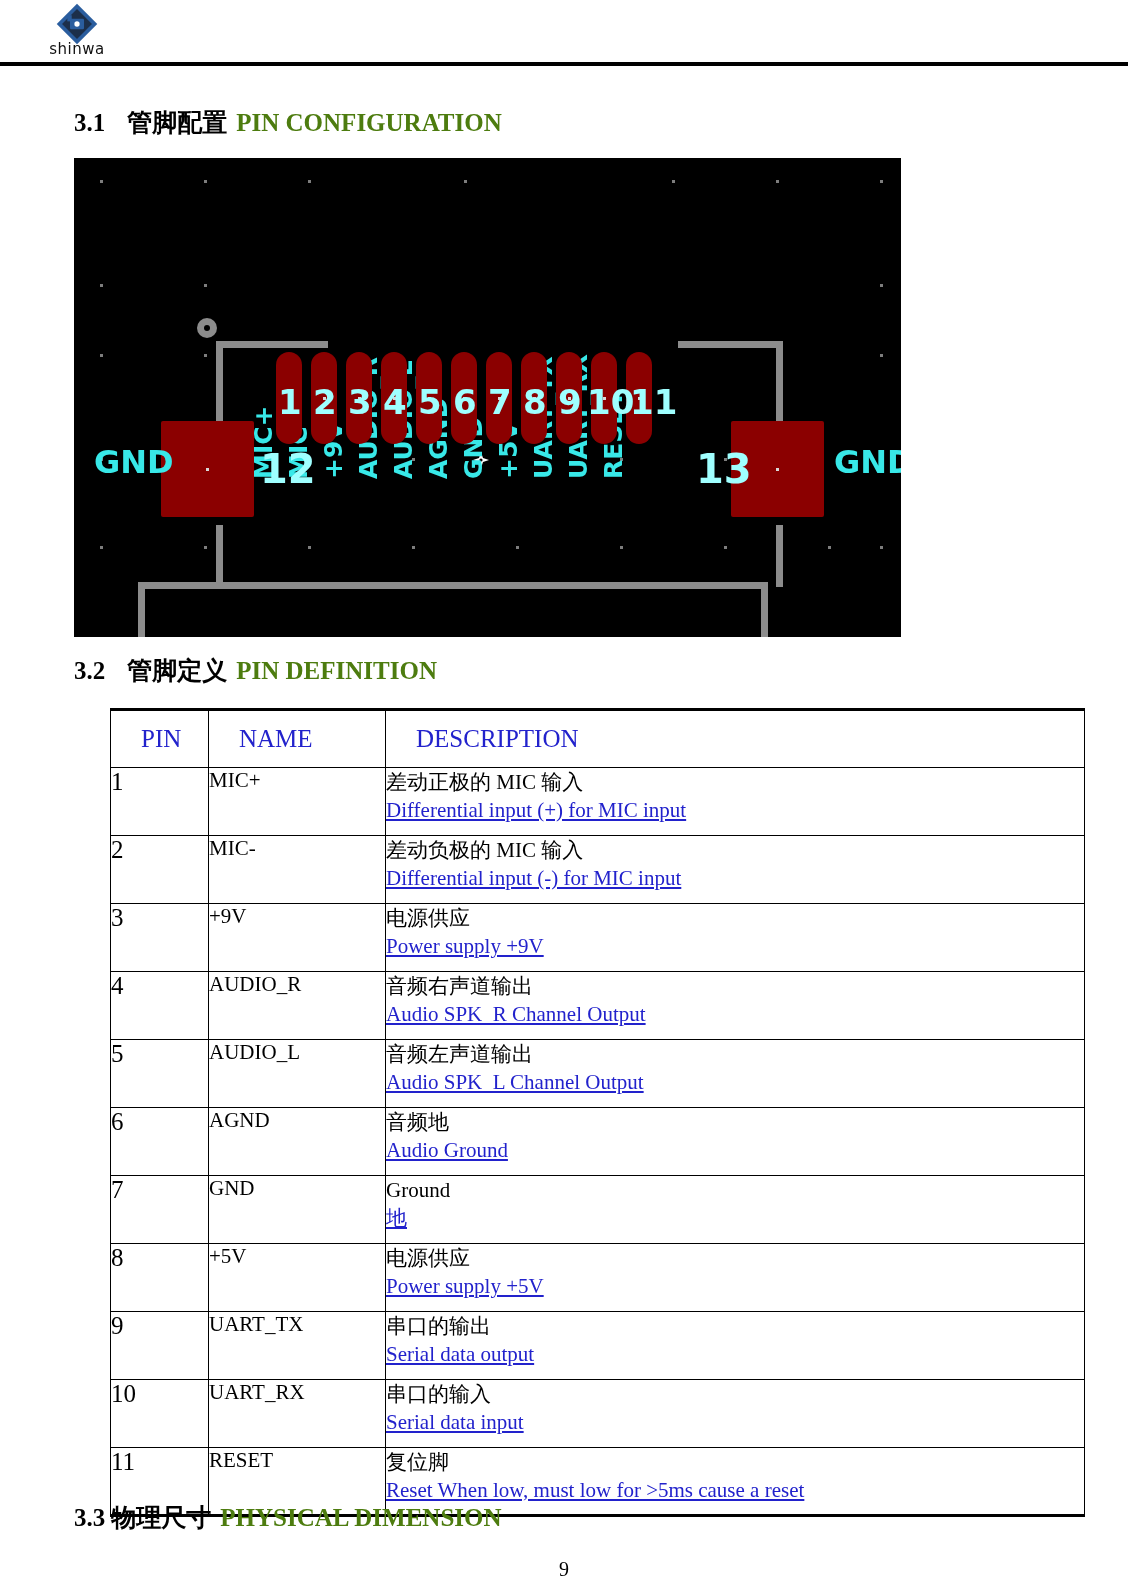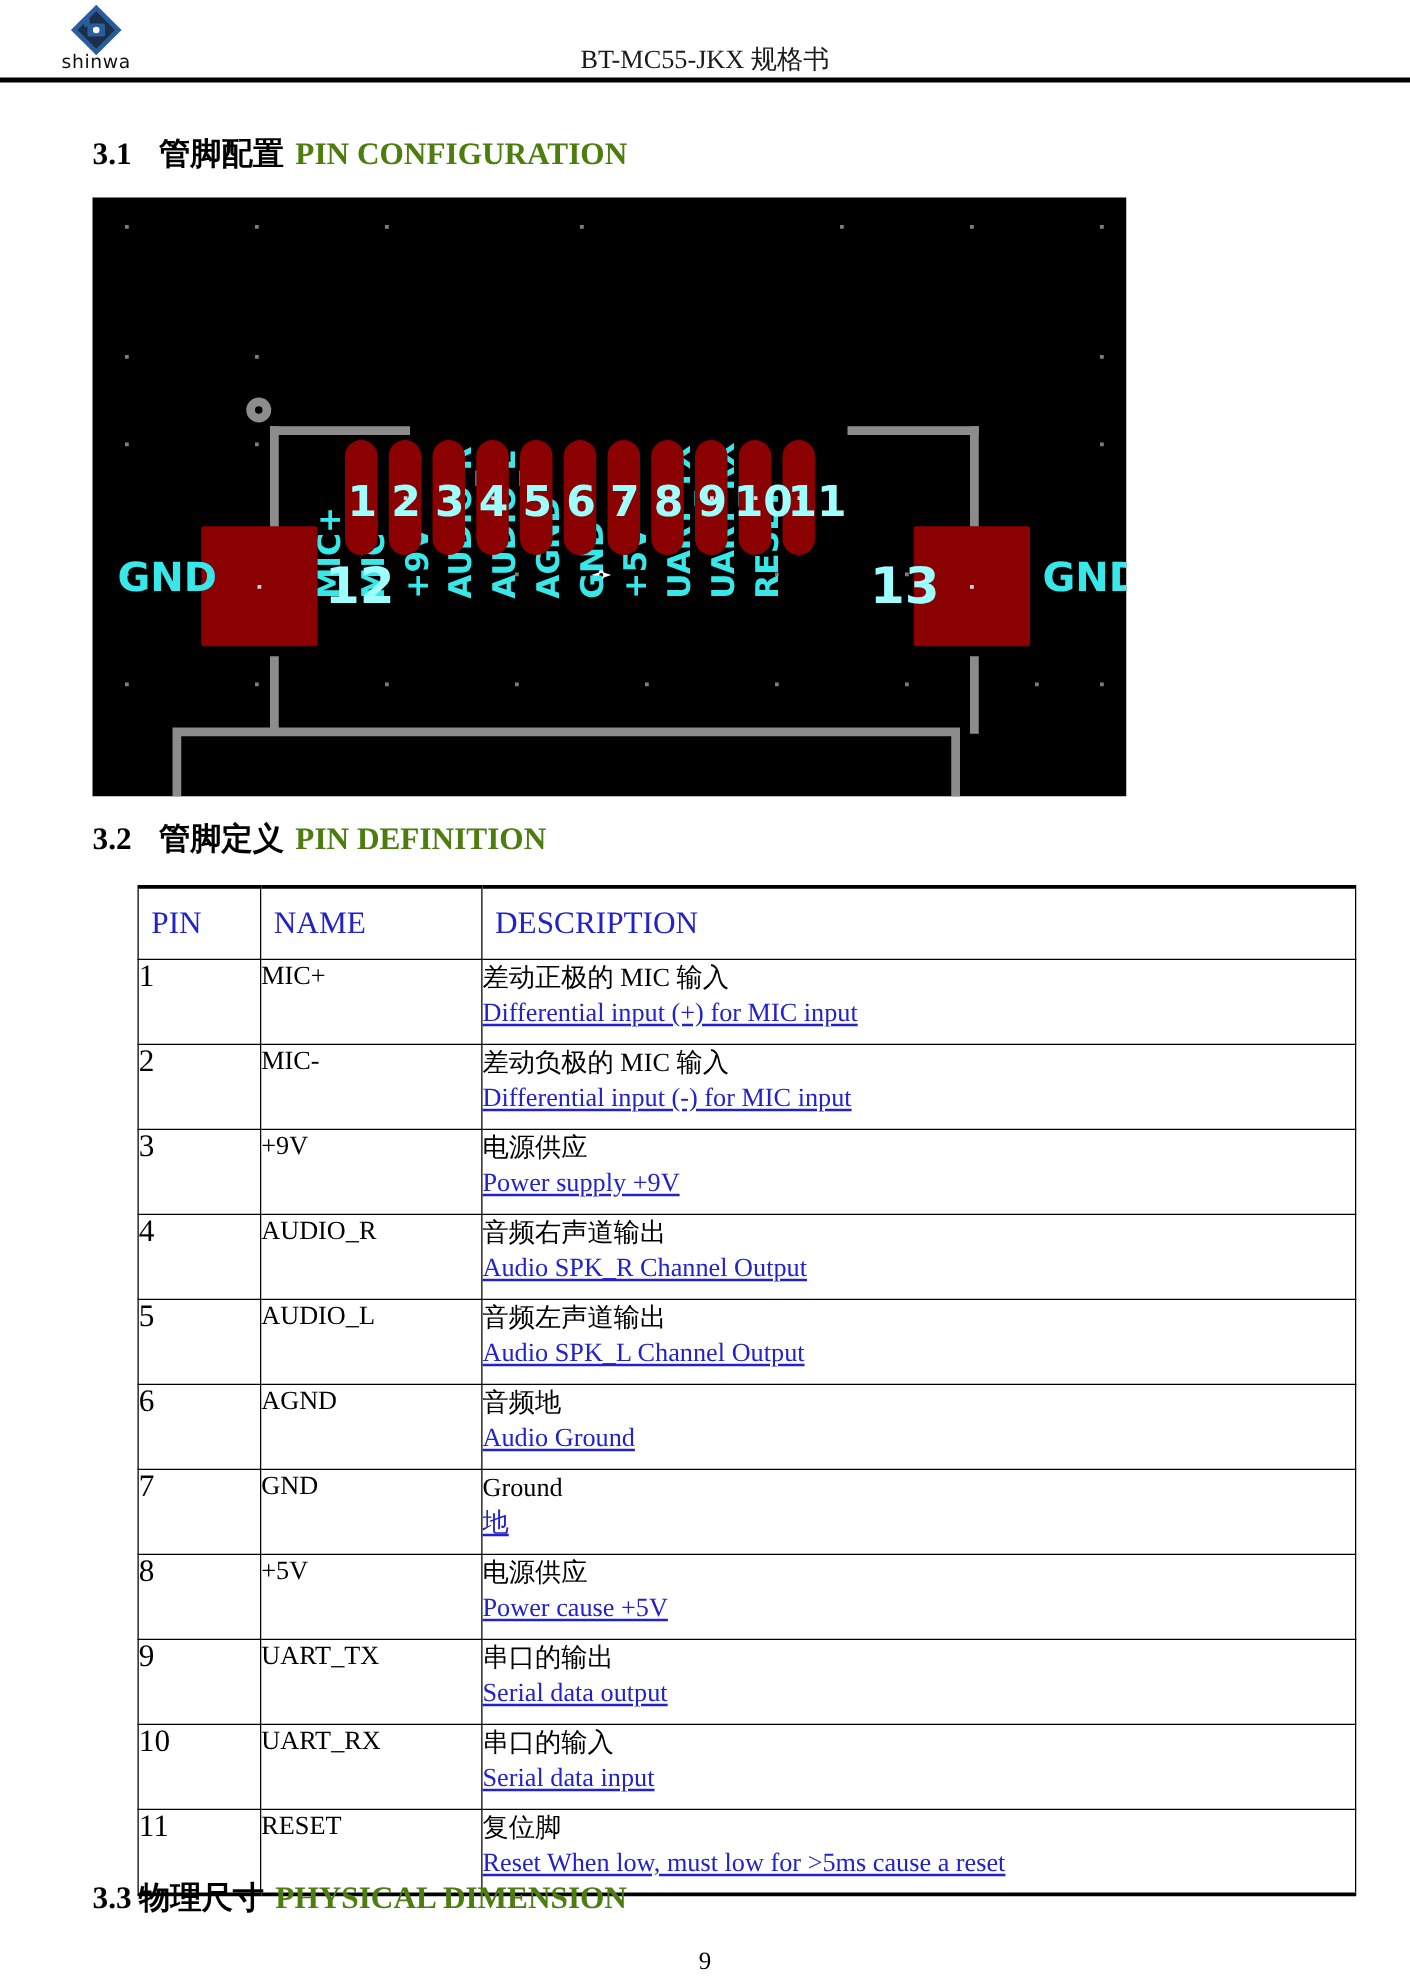--- a/index.html
+++ b/index.html
@@ -192,20 +192,21 @@
     border: 1px solid #000000;
     padding: 0;
     vertical-align: top;
     text-align: left;
     font-weight: normal;
   }
   .pin-table tr.head td {
     border-top: 3px solid #000000;
     height: 56px;
     vertical-align: middle;
+    padding-left: 20px;
   }
   .pin-table tr:last-child td {
     border-bottom: 3px solid #000000;
   }
   .col-pin   { width: 98px; }
   .col-name  { width: 177px; }
   .col-desc  { width: auto; }
 
   .th-text {
     color: #2222cc;
@@ -261,21 +262,20 @@
   <div class="logo-block">
     <svg class="logo-mark" viewBox="0 0 100 100">
       <polygon points="50,4 96,50 50,96 4,50" fill="#2a5d9e"></polygon>
       <polygon points="50,16 84,50 50,84 16,50" fill="#1c2f4a"></polygon>
       <rect x="34" y="38" width="32" height="24" rx="3" fill="#2a5d9e"></rect>
       <circle cx="50" cy="50" r="6" fill="#ffffff"></circle>
       <rect x="28" y="30" width="10" height="14" fill="#2a5d9e"></rect>
     </svg>
     <div class="logo-word">shinwa</div>
   </div>
-  <div class="header-title">BT-MC55-JKX 规格书</div>
   <div class="header-rule"></div>
 </div>
 
 <div class="heading" id="heading-31">
   <span class="num">3.1</span><span class="gap1"></span><span class="cn">管脚配置</span><span class="gap2"></span><span class="en">PIN CONFIGURATION</span>
 </div>
 
 <div class="pcb">
 
   <div class="pcb-dot" style="left:26px;  top:22px;"></div>
@@ -479,21 +479,21 @@
       <td class="cell-desc">
         <div class="desc-cn">Ground</div>
         <div class="desc-en">地</div>
       </td>
     </tr>
     <tr>
       <td class="cell-pin">8</td>
       <td class="cell-name">+5V</td>
       <td class="cell-desc">
         <div class="desc-cn">电源供应</div>
-        <div class="desc-en">Power cause +5V</div>
+        <div class="desc-en">Power supply +5V</div>
       </td>
     </tr>
     <tr>
       <td class="cell-pin">9</td>
       <td class="cell-name">UART_TX</td>
       <td class="cell-desc">
         <div class="desc-cn">串口的输出</div>
         <div class="desc-en">Serial data output</div>
       </td>
     </tr>

